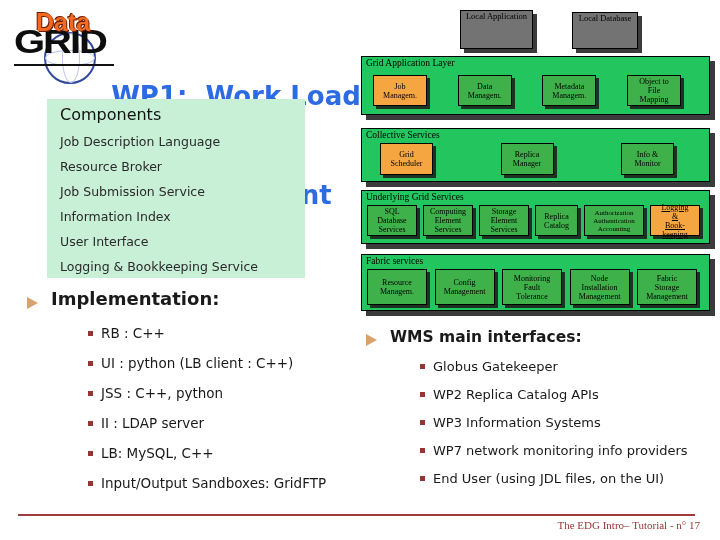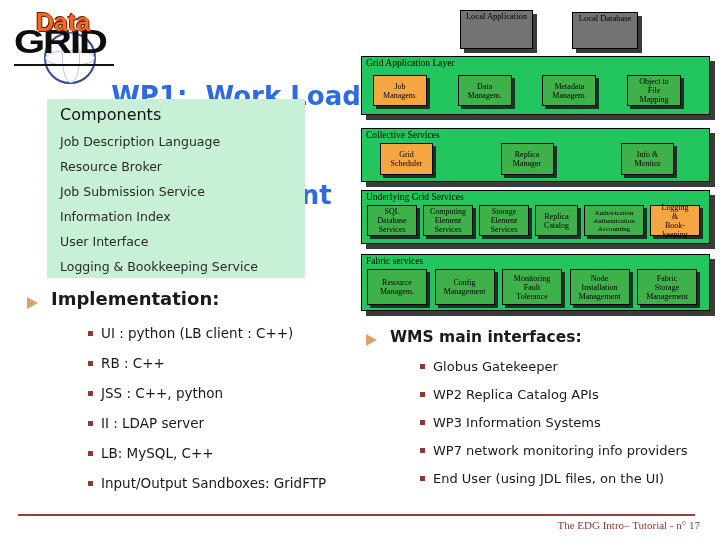--- a/index.html
+++ b/index.html
@@ -48,21 +48,21 @@
 
   .layer2{top:128px;height:54px;}
   .layer2 .lrow{padding:0 35px 0 18px;}
   .layer2 .dbox{width:53px;height:32px;margin-top:2px;}
 
   .layer3{top:190px;height:54px;}
   .layer3 .lrow{padding:0 9px 0 5px;}
   .layer3 .dbox{width:50px;height:31px;margin-top:2px;}
   .layer3 .dbox:nth-child(4){width:43px;}
   .layer3 .dbox:nth-child(5){width:60px;font-size:7px;line-height:8px;}
-  .layer3 .dbox:nth-child(6){width:50px;}
+  .layer3 .dbox:nth-child(6){width:50px;text-decoration:underline;}
 
   .layer4{top:254px;height:57px;}
   .layer4 .lrow{padding:0 12px 0 5px;}
   .layer4 .dbox{width:60px;height:36px;margin-top:2px;}
 
   
   .components{position:absolute;left:47px;top:99px;width:258px;height:179px;background:#c8f0d6;
               box-sizing:border-box;padding:6px 0 0 13px;}
   .comp-title{font-weight:normal;font-size:16px;color:#111;}
   .comp-list{margin-top:10px;display:flex;flex-direction:column;gap:10px;}
@@ -162,25 +162,25 @@
       </div>
   </div>
 
   <div class="sec-title" id="impl-title">
     <span class="arrow-bullet"></span>
     <span class="txt">Implementation:</span>
   </div>
   <div class="blist" id="impl-list">
       <div class="brow">
         <span class="bsq"></span>
+        <span class="btxt">RB :  C++</span>
+      </div>
+      <div class="brow">
+        <span class="bsq"></span>
         <span class="btxt">UI : python (LB client : C++)</span>
-      </div>
-      <div class="brow">
-        <span class="bsq"></span>
-        <span class="btxt">RB :  C++</span>
       </div>
       <div class="brow">
         <span class="bsq"></span>
         <span class="btxt">JSS : C++, python</span>
       </div>
       <div class="brow">
         <span class="bsq"></span>
         <span class="btxt">II :  LDAP server</span>
       </div>
       <div class="brow">

